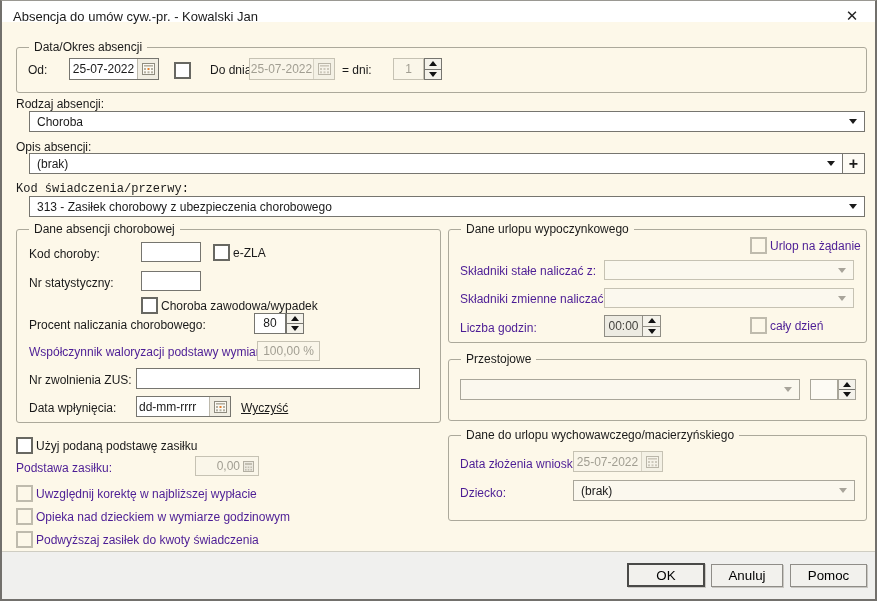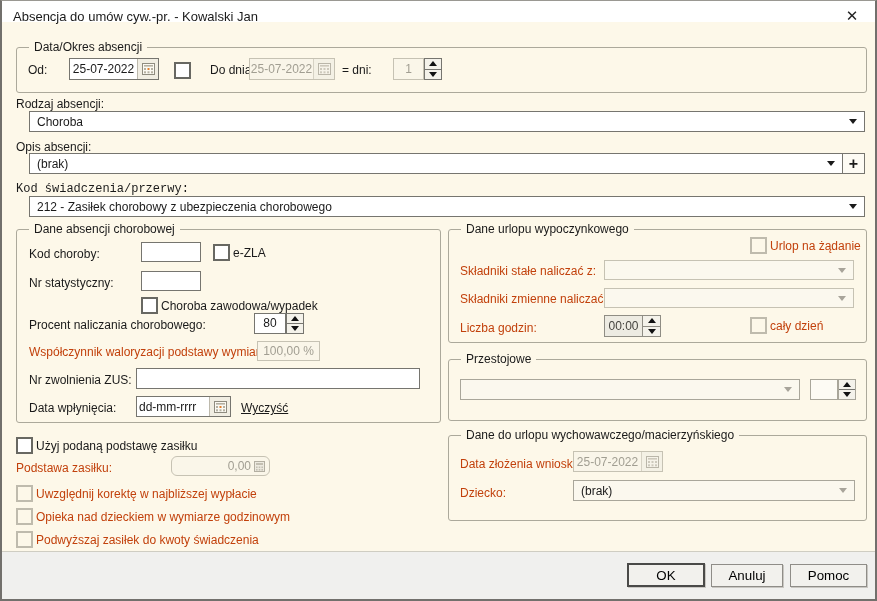--- a/index.html
+++ b/index.html
@@ -9,21 +9,21 @@
     background:#FDF8E9;
     font-family:"Liberation Sans","DejaVu Sans",sans-serif;
     font-size:12px;color:#1a1a1a;overflow:hidden;
   }
   .titlebar{position:absolute;left:0;top:0;width:100%;height:21px;background:#ffffff;}
   .title{position:absolute;left:11px;top:8px;font-size:13px;white-space:nowrap;}
   .closebtn{position:absolute;right:8px;top:4px;width:30px;height:22px;display:flex;align-items:center;justify-content:center;font-size:15px;color:#222;cursor:pointer;}
   .footer{position:absolute;left:0;top:550px;width:100%;height:49px;background:#F0F0EE;border-top:1px solid #CFCDC2;}
 
   .lbl{position:absolute;white-space:nowrap;line-height:14px;}
-  .gray{color:#c2410c;}
+  .gray{color:#4c1d95;}
   .group{position:absolute;border:1px solid #ACA99B;border-radius:3px;}
   .gtitle{position:absolute;top:-8px;left:12px;background:#FDF8E9;padding:0 5px;white-space:nowrap;line-height:15px;}
 
   .txt{position:absolute;border:1px solid #76756F;background:#fff;padding:0 4px;box-sizing:border-box;font:12px "Liberation Sans","DejaVu Sans",sans-serif;color:#1a1a1a;outline:none;}
   .txt.dis{border-color:#C6C2B3;background:#FAF6E9;color:#A19E92;text-align:center;}
 
   .datefield{position:absolute;border:1px solid #76756F;background:#fff;display:flex;align-items:stretch;box-sizing:border-box;}
   .datefield .dval{flex:1;display:flex;align-items:center;justify-content:center;white-space:nowrap;}
   .datefield .calbtn{width:20px;display:flex;align-items:center;justify-content:center;background:#F1EEE3;border-left:1px solid #BDB9AC;cursor:pointer;}
   .datefield.dis{border-color:#C6C2B3;background:#F9F5E9;color:#A19E92;}
@@ -129,21 +129,21 @@
   <div class="combo" style="left:27px;top:152px;width:814px;height:21px;">
     <span class="cval">(brak)</span>
     <span class="arr"></span>
   </div>
   <div class="plusbtn" style="left:840px;top:152px;width:23px;height:21px;">
       <span>+</span>
     </div>
 
   <span class="lbl" style="left:14px;top:181px;font-family:Liberation Mono, monospace;">Kod świadczenia/przerwy:</span>
   <div class="combo" style="left:27px;top:195px;width:836px;height:21px;">
-    <span class="cval">212 - Zasiłek chorobowy z ubezpieczenia chorobowego</span>
+    <span class="cval">313 - Zasiłek chorobowy z ubezpieczenia chorobowego</span>
     <span class="arr"></span>
   </div>
 
   <div class="group" style="left:14px;top:228px;width:423px;height:192px;">
     <span class="gtitle">Dane absencji chorobowej</span>
   </div>
   <span class="lbl" style="left:27px;top:246px;">Kod choroby:</span>
   <input class="txt" style="left: 139px; top: 241px; width: 60px; height: 20px;">
   <span class="cb" style="left:211px;top:243px;"></span>
   <span class="lbl" style="left:231px;top:245px;">e-ZLA</span>
@@ -186,21 +186,21 @@
           <rect x="9" y="8.3" width="2" height="2" fill="#B4B0A2"></rect>
       </svg>
     </span>
   </div>
   <span class="link" style="left:239px;top:400px;">Wyczyść</span>
 
   <span class="cb" style="left:14px;top:436px;"></span>
   <span class="lbl" style="left:34px;top:438px;">Użyj podaną podstawę zasiłku</span>
 
   <span class="lbl gray" style="left:14px;top:460px;">Podstawa zasiłku:</span>
-  <div class="txt dis icon-right" style="left:169px;top:455px;width:99px;height:20px;display:flex;border-radius:6px;">
+  <div class="txt dis icon-right" style="left:193px;top:455px;width:64px;height:20px;display:flex;">
     <span>0,00</span>
     <svg width="11" height="11">
       <rect x="0.5" y="0.5" width="10" height="10" fill="#EDEAE0" stroke="#B3AFA2"></rect>
       <rect x="2" y="2" width="7" height="2" fill="#C3BFB2"></rect>
       <rect x="2" y="5.5" width="1.6" height="1.6" fill="#C3BFB2"></rect>
         <rect x="4.7" y="5.5" width="1.6" height="1.6" fill="#C3BFB2"></rect>
         <rect x="7.4" y="5.5" width="1.6" height="1.6" fill="#C3BFB2"></rect>
       <rect x="2" y="8" width="1.6" height="1.6" fill="#C3BFB2"></rect>
         <rect x="4.7" y="8" width="1.6" height="1.6" fill="#C3BFB2"></rect>
         <rect x="7.4" y="8" width="1.6" height="1.6" fill="#C3BFB2"></rect>

